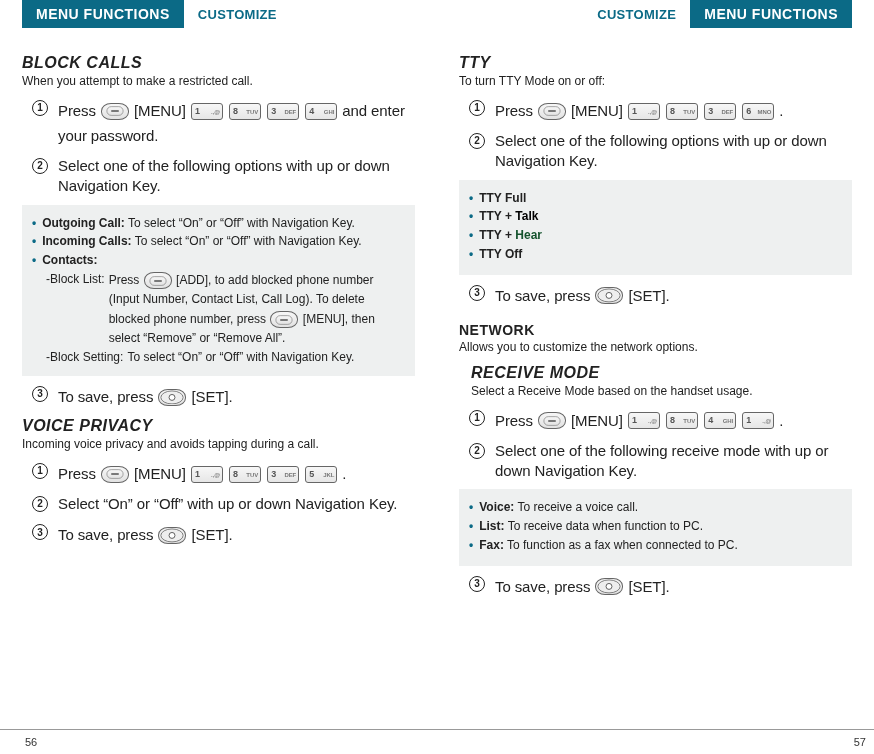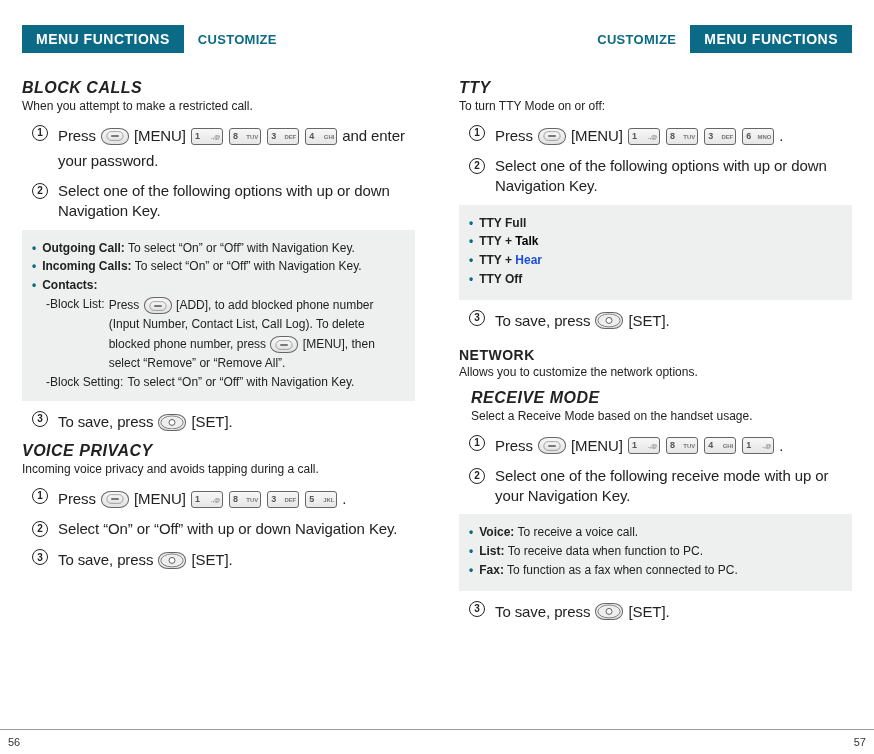--- a/index.html
+++ b/index.html
@@ -24,21 +24,20 @@
     padding: 0 22px 30px 22px;
     position: relative;
     display: flex;
     flex-direction: column;
   }
   .header-row {
     display: flex;
     align-items: center;
     gap: 14px;
     margin-bottom: 20px;
-    margin-top: 25px;
   }
   .page.right .header-row { justify-content: flex-end; }
   .tab {
     background: #0b6a86;
     color: #fff;
     font-weight: 700;
     font-size: 14px;
     letter-spacing: 0.5px;
     padding: 6px 14px;
   }
@@ -145,21 +144,21 @@
   .subindent { margin-left: 14px; font-size: 12px; line-height:1.45; }
   .subindent .row { display:flex; gap:4px; }
   .subindent .label { white-space: nowrap; }
   .pagenum {
     position: absolute;
     bottom: 6px;
     font-size: 11px;
     color: #333;
     font-weight: 500;
   }
-  .page.left .pagenum { left: 8px; }
+  .page.left .pagenum { left: 25px; }
   .page.right .pagenum { right: 8px; }
   .hr {
     position: absolute;
     bottom: 24px; left:0; right:0;
     border-top: 0.5px solid #999;
   }
   .narrow { font-stretch: condensed; letter-spacing: -0.1px; }
 </style>
 </head>
 <body>
@@ -351,21 +350,21 @@
         <div class="bul">
             <span class="dot">•</span>
             <span class="btxt bold">TTY Full</span>
           </div>
         <div class="bul">
             <span class="dot">•</span>
             <span class="btxt"><span class="bold">TTY + </span><span class="bold" style="color:#000000">Talk</span></span>
           </div>
         <div class="bul">
             <span class="dot">•</span>
-            <span class="btxt"><span class="bold">TTY + </span><span class="bold" style="color:#1d4ed8">Hear</span></span>
+            <span class="btxt"><span class="bold">TTY + </span><span class="bold" style="color:#14532d">Hear</span></span>
           </div>
         <div class="bul">
             <span class="dot">•</span>
             <span class="btxt bold">TTY Off</span>
           </div>
       </div>
 
       <div class="step">
         <span class="num">3</span>
         <span class="txt narrow inline-flow">
@@ -398,21 +397,21 @@
           <span class="keycap"><span>1</span><span class="sup">.,@</span></span>
           <span class="keycap"><span>8</span><span class="sup">TUV</span></span>
           <span class="keycap"><span>4</span><span class="sup">GHI</span></span>
           <span class="keycap"><span>1</span><span class="sup">.,@</span></span>
           <span>.</span>
         </span>
       </div>
 
       <div class="step">
         <span class="num">2</span>
-        <span class="txt narrow">Select one of the following receive mode with up or your Navigation Key.</span>
+        <span class="txt narrow">Select one of the following receive mode with up or down Navigation Key.</span>
       </div>
 
       <div class="infobox">
         <div class="bul">
             <span class="dot">•</span>
             <span class="btxt"><span class="bold">Voice:</span> <span>To receive a voice call.</span></span>
           </div>
         <div class="bul">
             <span class="dot">•</span>
             <span class="btxt"><span class="bold">List:</span> <span>To receive data when function to PC.</span></span>

